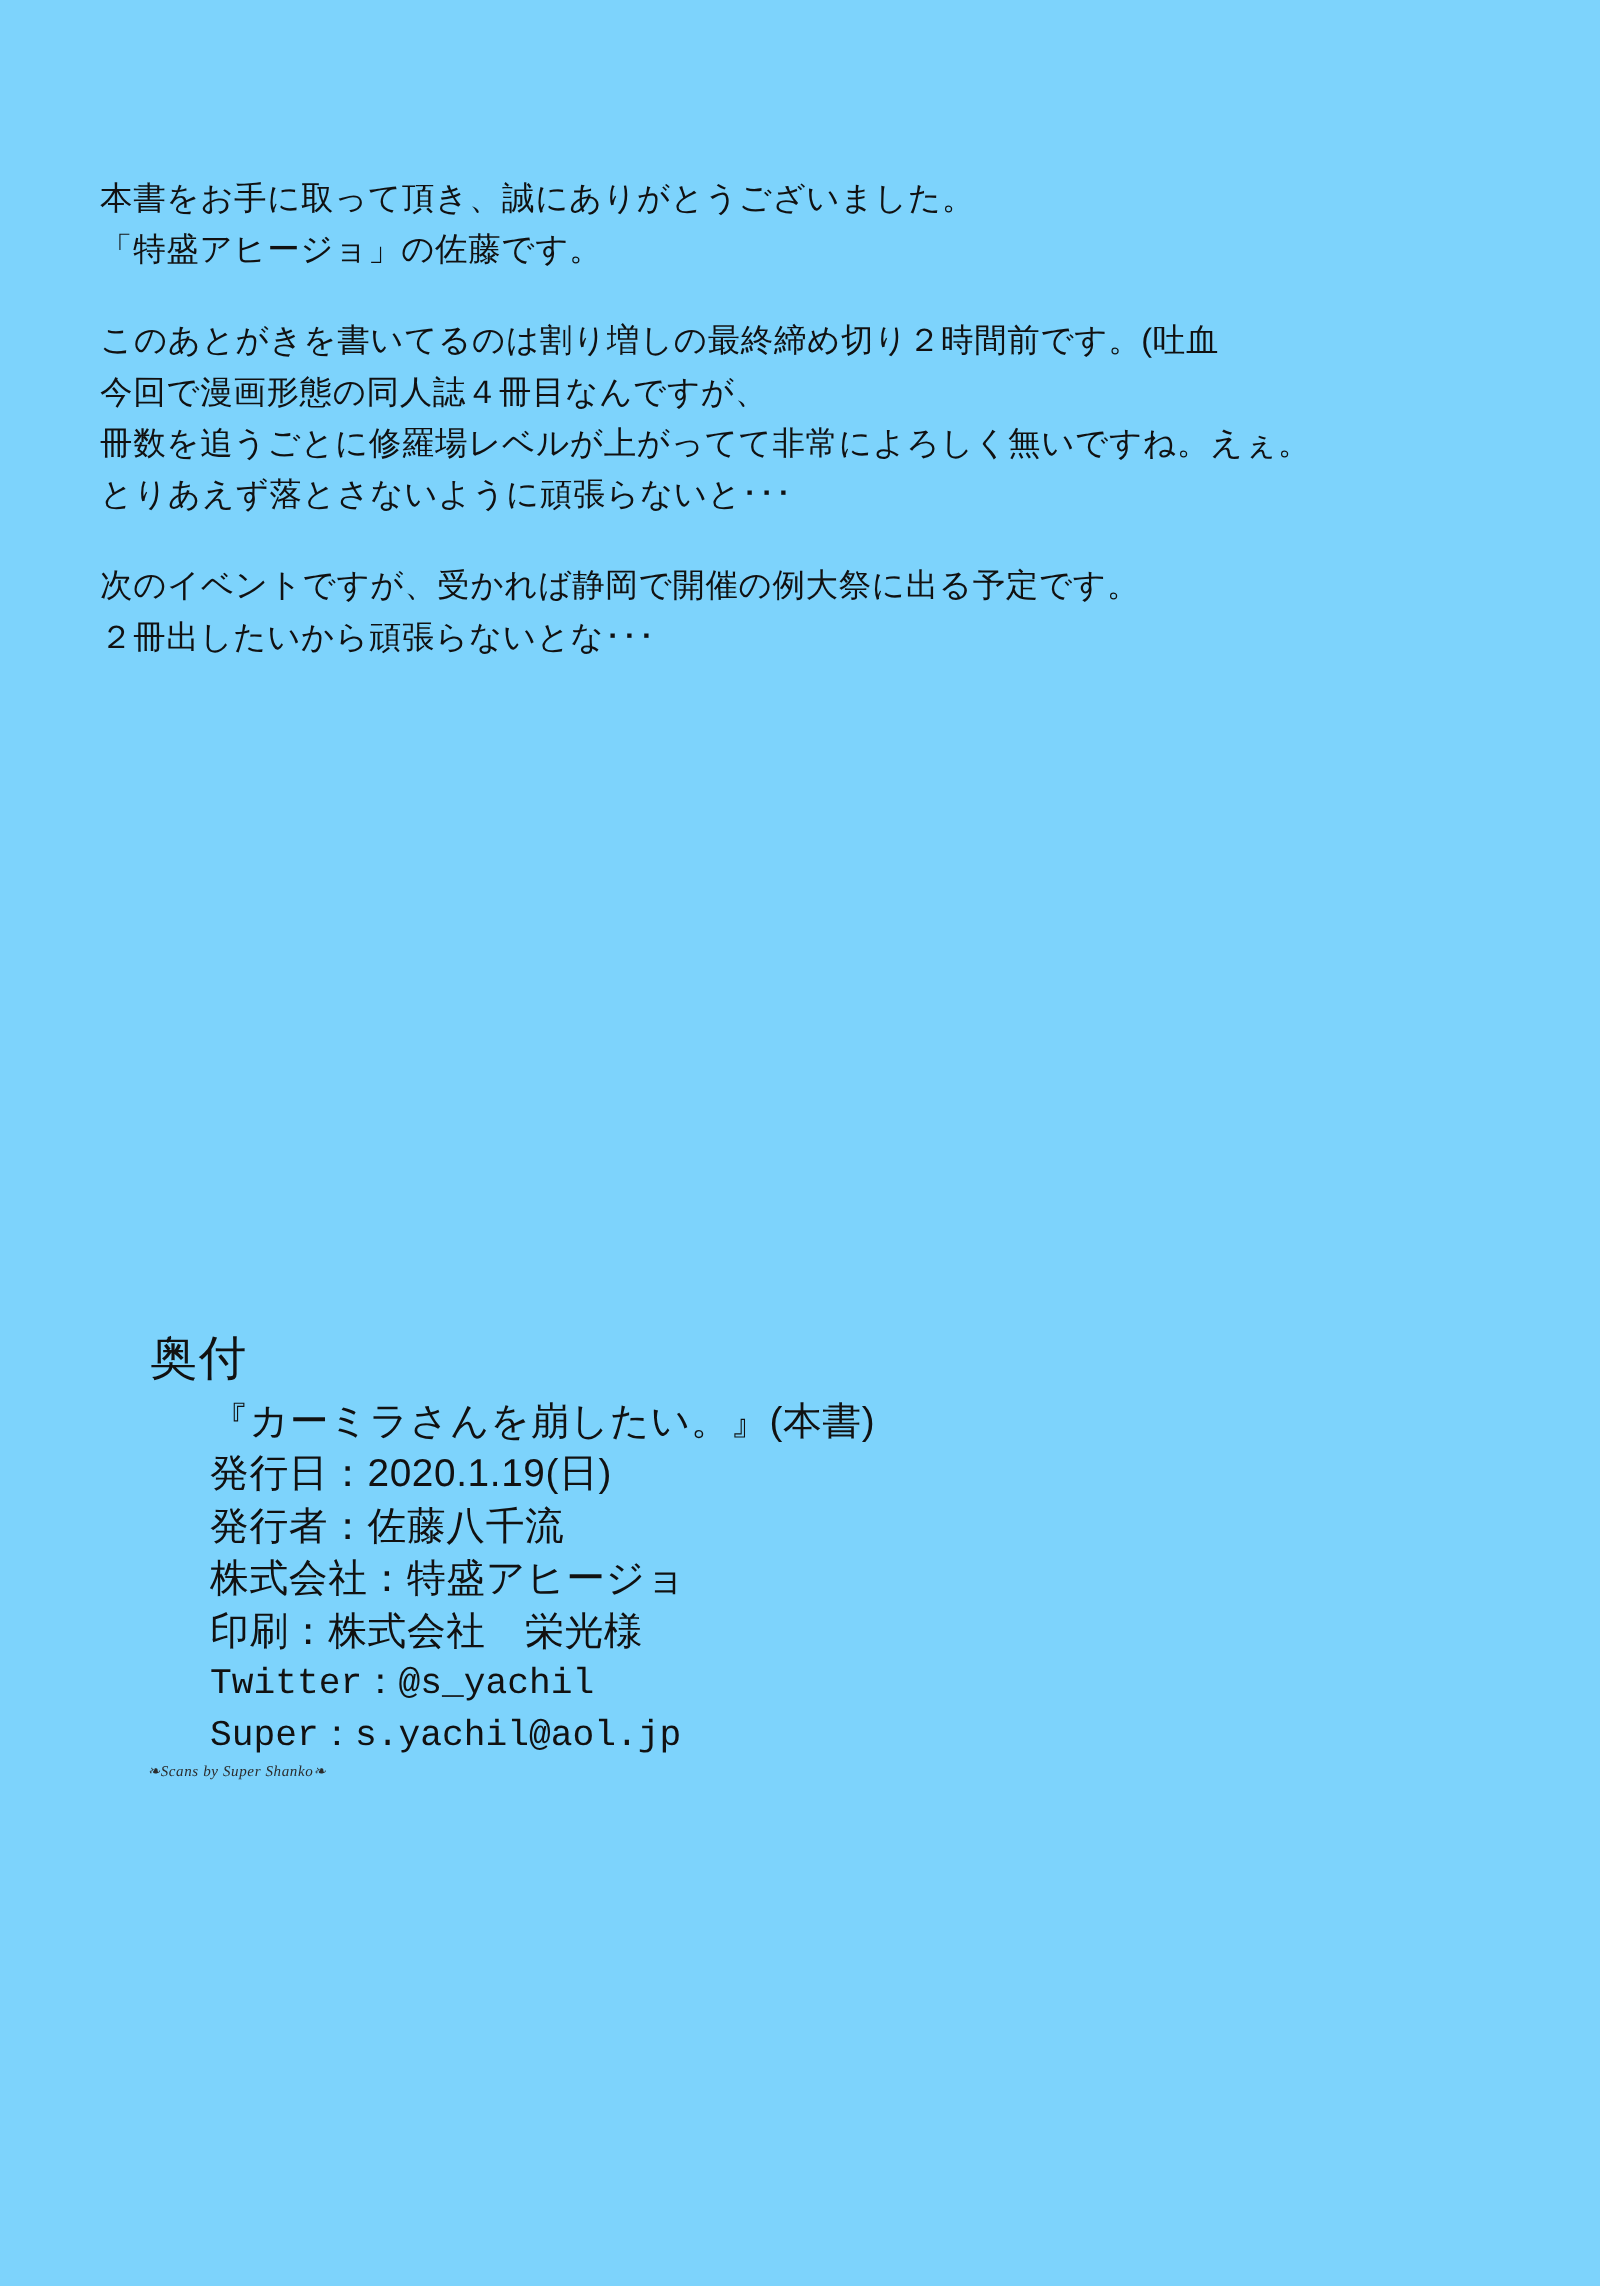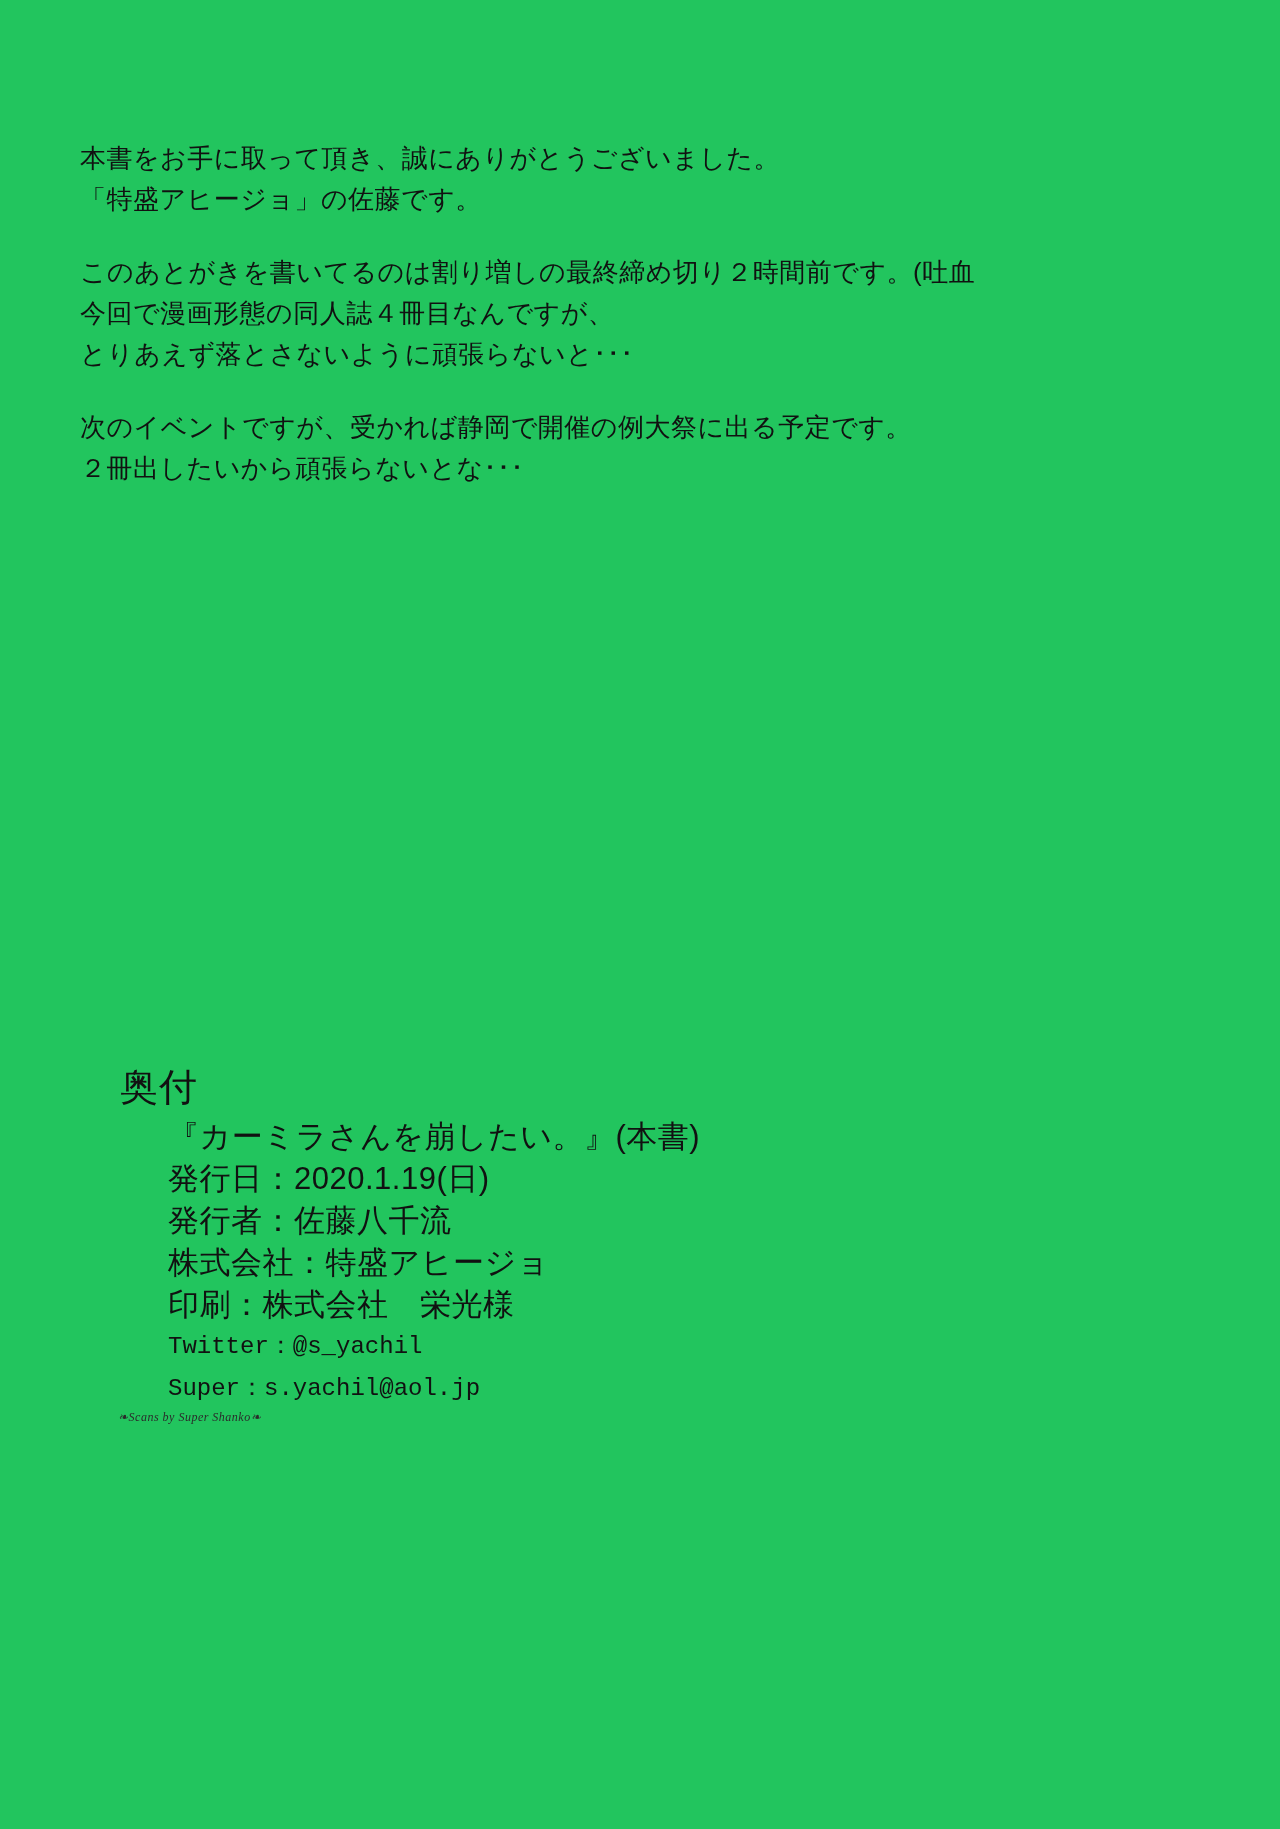--- a/index.html
+++ b/index.html
@@ -12,21 +12,21 @@
     height: 1829px;
     position: relative;
     font-family: "Liberation Sans", sans-serif;
     color: #1a1a1a;
     overflow: hidden;
   }
 
   .page {
     position: absolute;
     inset: 0;
-    background: #22c55e;
+    background: #7dd3fc;
     text-decoration: underline;
   }
 
   
   .afterword {
     position: absolute;
     left: 80px;
     top: 138px;
     width: 1100px;
   }
@@ -70,21 +70,21 @@
     font-size: 31px;
     line-height: 42px;
     letter-spacing: 0.5px;
     white-space: pre;
     color: #111111;
     margin-left: 48px;
   }
   .col-line.mono {
     font-family: "Liberation Mono", monospace;
     letter-spacing: 0px;
-    font-size: 24px;
+    font-size: 29px;
   }
 
   
   .scan-credit {
     position: absolute;
     left: 118px;
     top: 1410px;
     font-size: 12px;
     font-family: "Liberation Serif", serif;
     font-style: italic;
@@ -100,20 +100,21 @@
 
   <div class="afterword">
 
     <div class="aw-line">本書をお手に取って頂き、誠にありがとうございました。</div>
     <div class="aw-line">「特盛アヒージョ」の佐藤です。</div>
 
     <div class="aw-gap"></div>
 
     <div class="aw-line">このあとがきを書いてるのは割り増しの最終締め切り２時間前です。(吐血</div>
     <div class="aw-line">今回で漫画形態の同人誌４冊目なんですが、</div>
+    <div class="aw-line">冊数を追うごとに修羅場レベルが上がってて非常によろしく無いですね。えぇ。</div>
     <div class="aw-line">とりあえず落とさないように頑張らないと･･･</div>
 
     <div class="aw-gap"></div>
 
     <div class="aw-line">次のイベントですが、受かれば静岡で開催の例大祭に出る予定です。</div>
     <div class="aw-line">２冊出したいから頑張らないとな･･･</div>
   </div>
 
 
   <div class="colophon">

